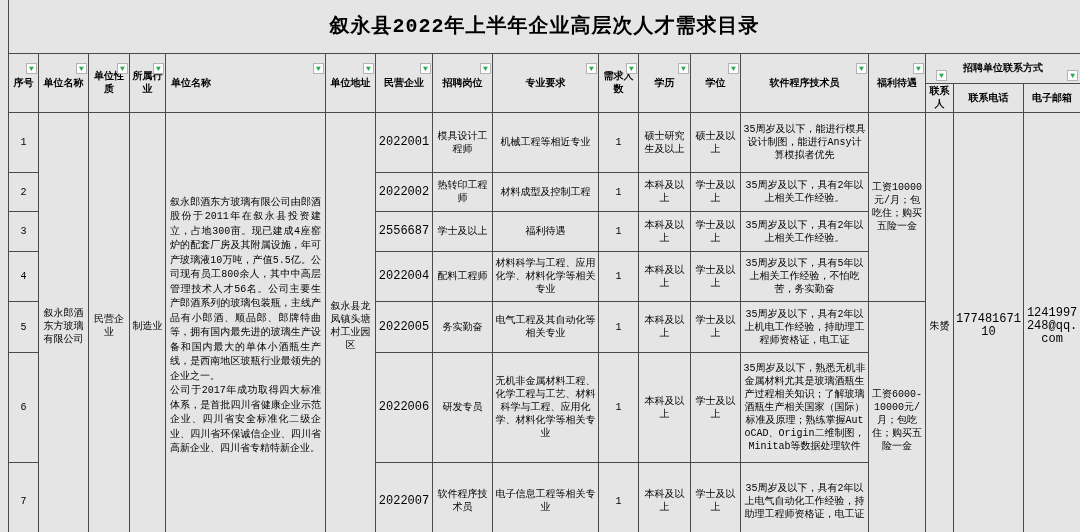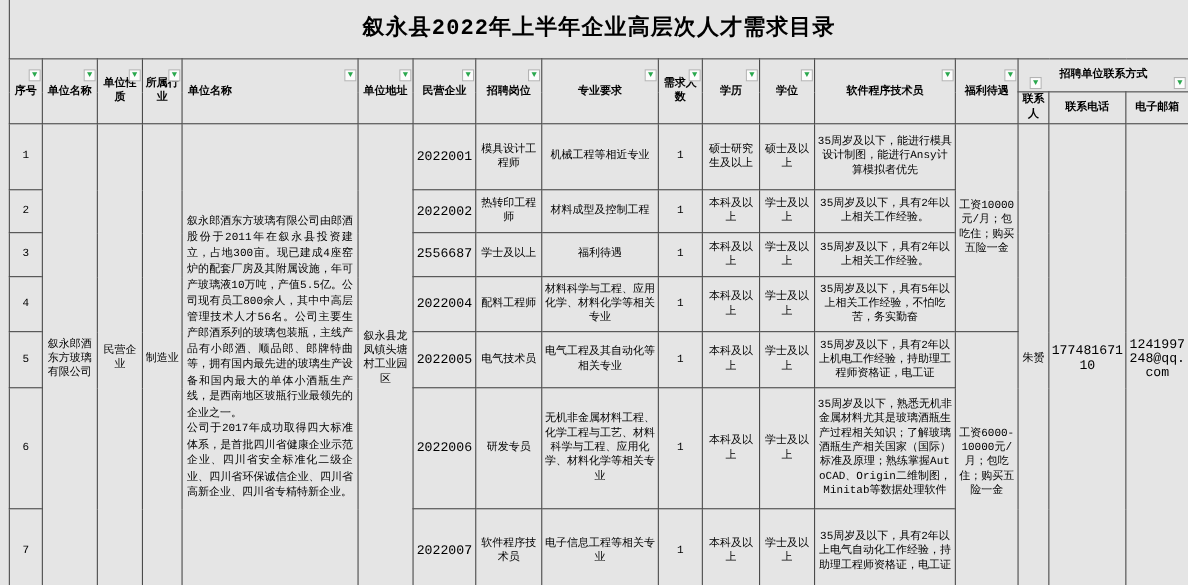--- a/index.html
+++ b/index.html
@@ -127,21 +127,21 @@
   <td>材料科学与工程、应用化学、材料化学等相关专业</td>
   <td>1</td>
   <td>本科及以上</td>
   <td>学士及以上</td>
   <td>35周岁及以下，具有5年以上相关工作经验，不怕吃苦，务实勤奋</td>
 </tr>
 
 <tr class="r5">
   <td>5</td>
   <td class="mono">2022005</td>
-  <td>电气技术员</td>
+  <td>务实勤奋</td>
   <td>电气工程及其自动化等相关专业</td>
   <td>1</td>
   <td>本科及以上</td>
   <td>学士及以上</td>
   <td>35周岁及以下，具有2年以上机电工作经验，持助理工程师资格证，电工证</td>
   <td rowspan="3">工资6000-10000元/月；包吃住；购买五险一金</td>
 </tr>
 
 <tr class="r6">
   <td>6</td>

